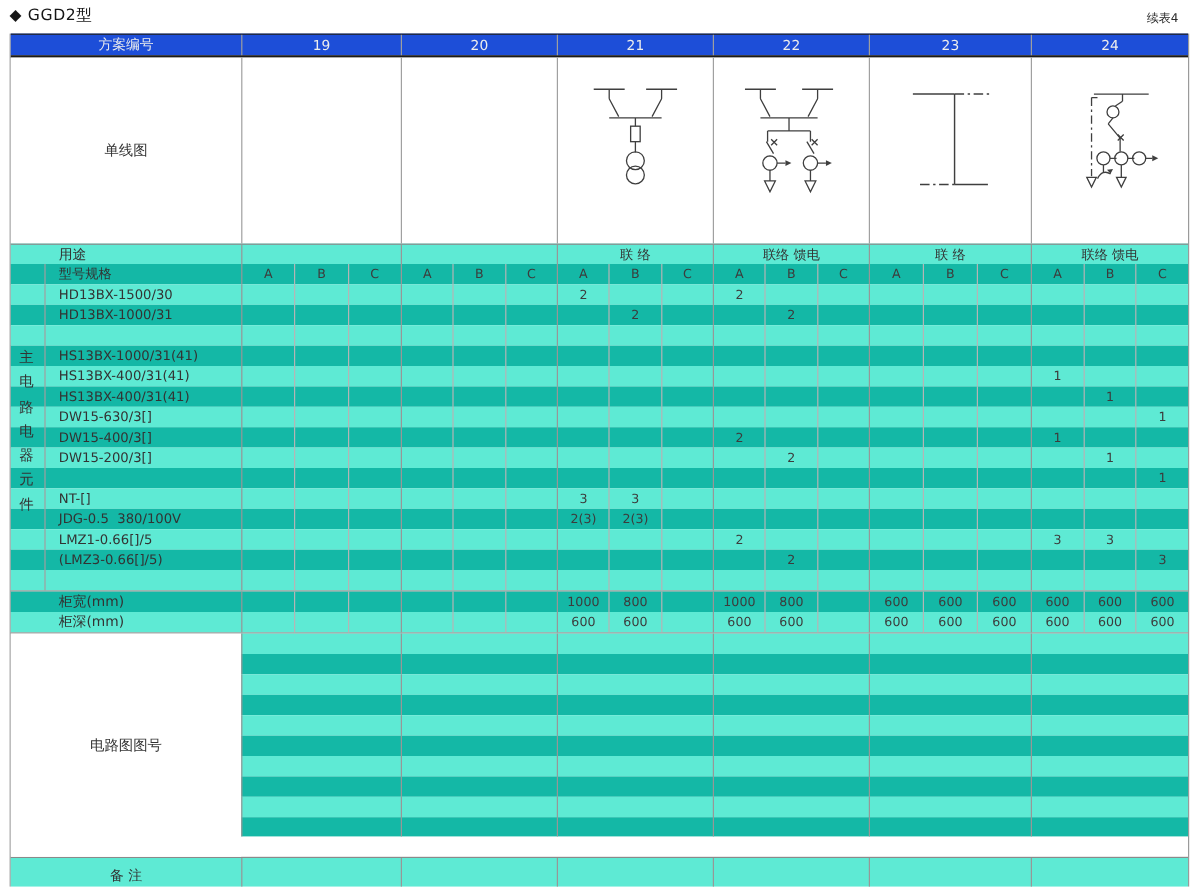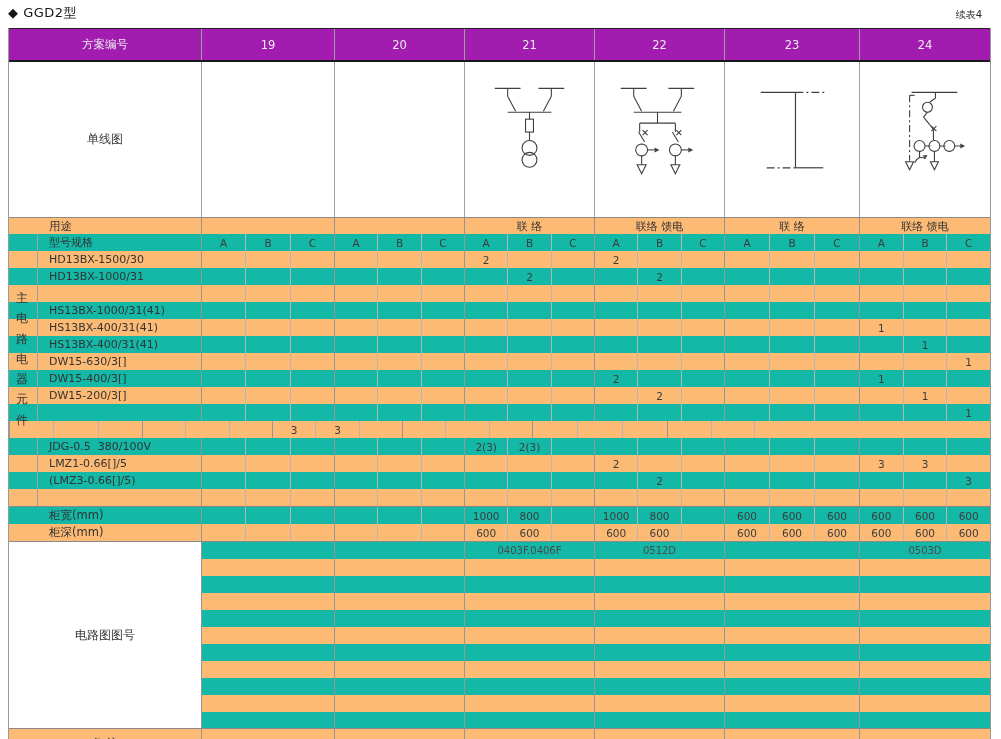--- a/index.html
+++ b/index.html
@@ -7,31 +7,31 @@
   .page{position:relative;width:1001px;height:739px;background:#fff;overflow:hidden;
         font-family:"DejaVu Sans","Liberation Sans",sans-serif;color:#3c3c3c}
   .topbar{position:absolute;left:8px;right:19px;top:4px;display:flex;justify-content:space-between;align-items:flex-end}
   .title{font-size:13px;color:#161616;letter-spacing:.5px}
   .continued{font-size:10px;color:#2a2a2a}
   .table{position:absolute;left:8px;top:28px;width:983px;border-left:1px solid #9a9a9a;border-right:1px solid #9a9a9a;background:#fff}
   .row{display:flex;width:100%}
   .w-label{width:192px;flex:none}
   .w-s0{width:133px;flex:none}.w-s1{width:130px;flex:none}.w-s2{width:130px;flex:none}
   .w-s3{width:130px;flex:none}.w-s4{width:135px;flex:none}.w-s5{width:131px;flex:none}
-  .head-row{height:32px;background:#a21caf;border-top:1px solid #222;color:#ededed;font-size:11.5px}
+  .head-row{height:18px;background:#1d4ed8;border-top:1px solid #222;color:#ededed;font-size:11.5px}
   .hcell{display:flex;align-items:center;justify-content:center;height:100%}
   .hcell + .hcell{border-left:1px solid #9e9e9e}
   .dark2{height:2px;background:#1a1a1a}
   .diagram-row{height:155px;background:#fff}
   .dgcell{height:100%;display:flex;align-items:center;justify-content:center}
   .dgcell + .dgcell{border-left:1px solid #a0a0a0}
   .dglabel{font-size:12px;color:#333}
   .sep1{height:1px;background:#8a8a8a;width:100%}
   .trow{height:17px;font-size:10.5px}
-  .pink{background:#fdba74}
+  .pink{background:#5eead4}
   .white{background:#14b8a6}
   .scheme{display:flex;height:100%;border-left:1px solid #979797}
   .sub{flex:1;display:flex;align-items:center;justify-content:center;height:100%;color:#3c3c3c}
   .sub + .sub{border-left:1px solid #b5b5b5}
   .merged{border-left:1px solid #979797;display:flex;align-items:center;justify-content:center;font-size:11px;color:#333}
   .label-plain{display:flex;align-items:center;padding-left:40px;font-size:11.5px;color:#333}
   .label-center{display:flex;align-items:center;justify-content:center;font-size:11.5px;color:#333}
   .label-strip{display:flex;height:100%}
   .strip{width:28px;flex:none;height:100%}
   .nm{flex:1;border-left:1px solid #a0a0a0;display:flex;align-items:center;padding-left:11px;font-size:11px;color:#333;white-space:pre}
@@ -549,20 +549,24 @@
             <div class="sub"></div>
             <div class="sub"></div>
           </div>
           <div class="scheme w-s5">
             <div class="sub"></div>
             <div class="sub"></div>
             <div class="sub">1</div>
           </div>
         </div>
         <div class="row trow pink">
+          <div class="label-strip w-label">
+            <div class="strip"></div>
+            <div class="nm">NT-[]</div>
+          </div>
           <div class="scheme w-s0">
             <div class="sub"></div>
             <div class="sub"></div>
             <div class="sub"></div>
           </div>
           <div class="scheme w-s1">
             <div class="sub"></div>
             <div class="sub"></div>
             <div class="sub"></div>
           </div>
@@ -797,28 +801,20 @@
             <div class="sub">600</div>
             <div class="sub">600</div>
           </div>
         </div>
         <div class="sep1"></div>
       </div>
 
     <div class="draw-block">
       <div class="draw-label">电路图图号</div>
       <div class="draw-rows" id="drawRows">
-          <div class="draw-row white">
-            <div class="dc" style="width: 133px;"></div>
-            <div class="dc" style="width: 130px;"></div>
-            <div class="dc" style="width: 130px;">0403F.0406F</div>
-            <div class="dc" style="width: 130px;">0512D</div>
-            <div class="dc" style="width: 135px;"></div>
-            <div class="dc" style="width: 131px;">0503D</div>
-          </div>
           <div class="draw-row pink">
             <div class="dc" style="width: 133px;"></div>
             <div class="dc" style="width: 130px;"></div>
             <div class="dc" style="width: 130px;"></div>
             <div class="dc" style="width: 130px;"></div>
             <div class="dc" style="width: 135px;"></div>
             <div class="dc" style="width: 131px;"></div>
           </div>
           <div class="draw-row white">
             <div class="dc" style="width: 133px;"></div>

